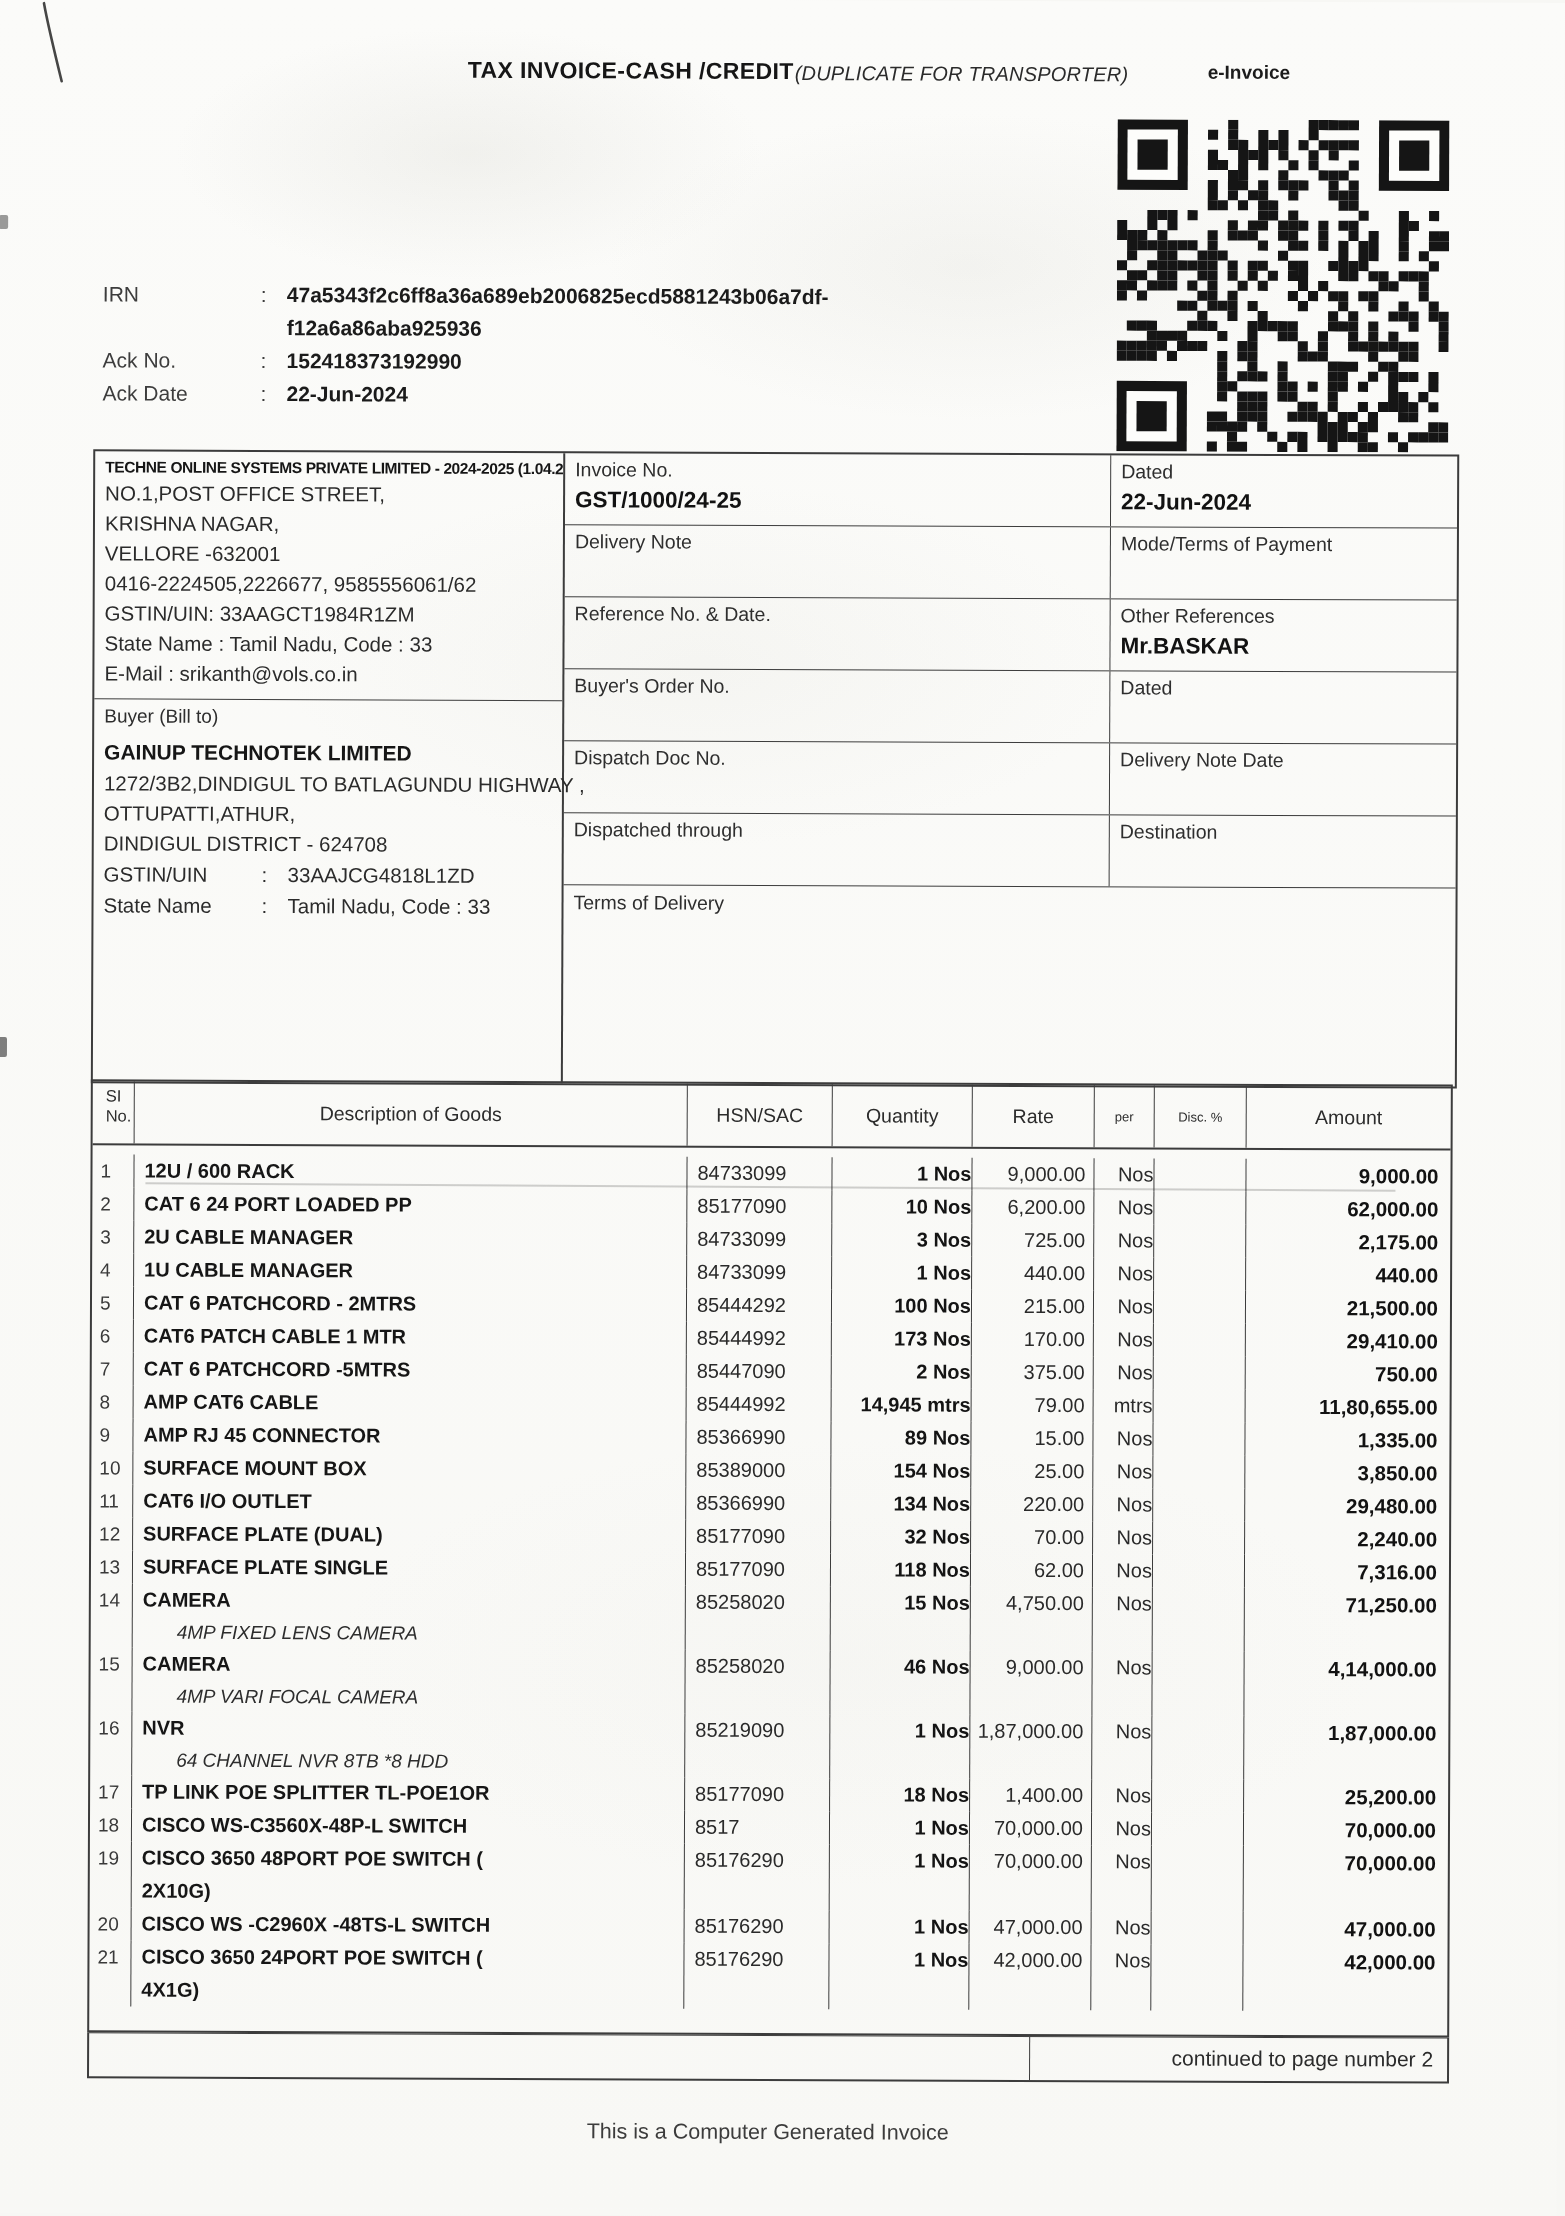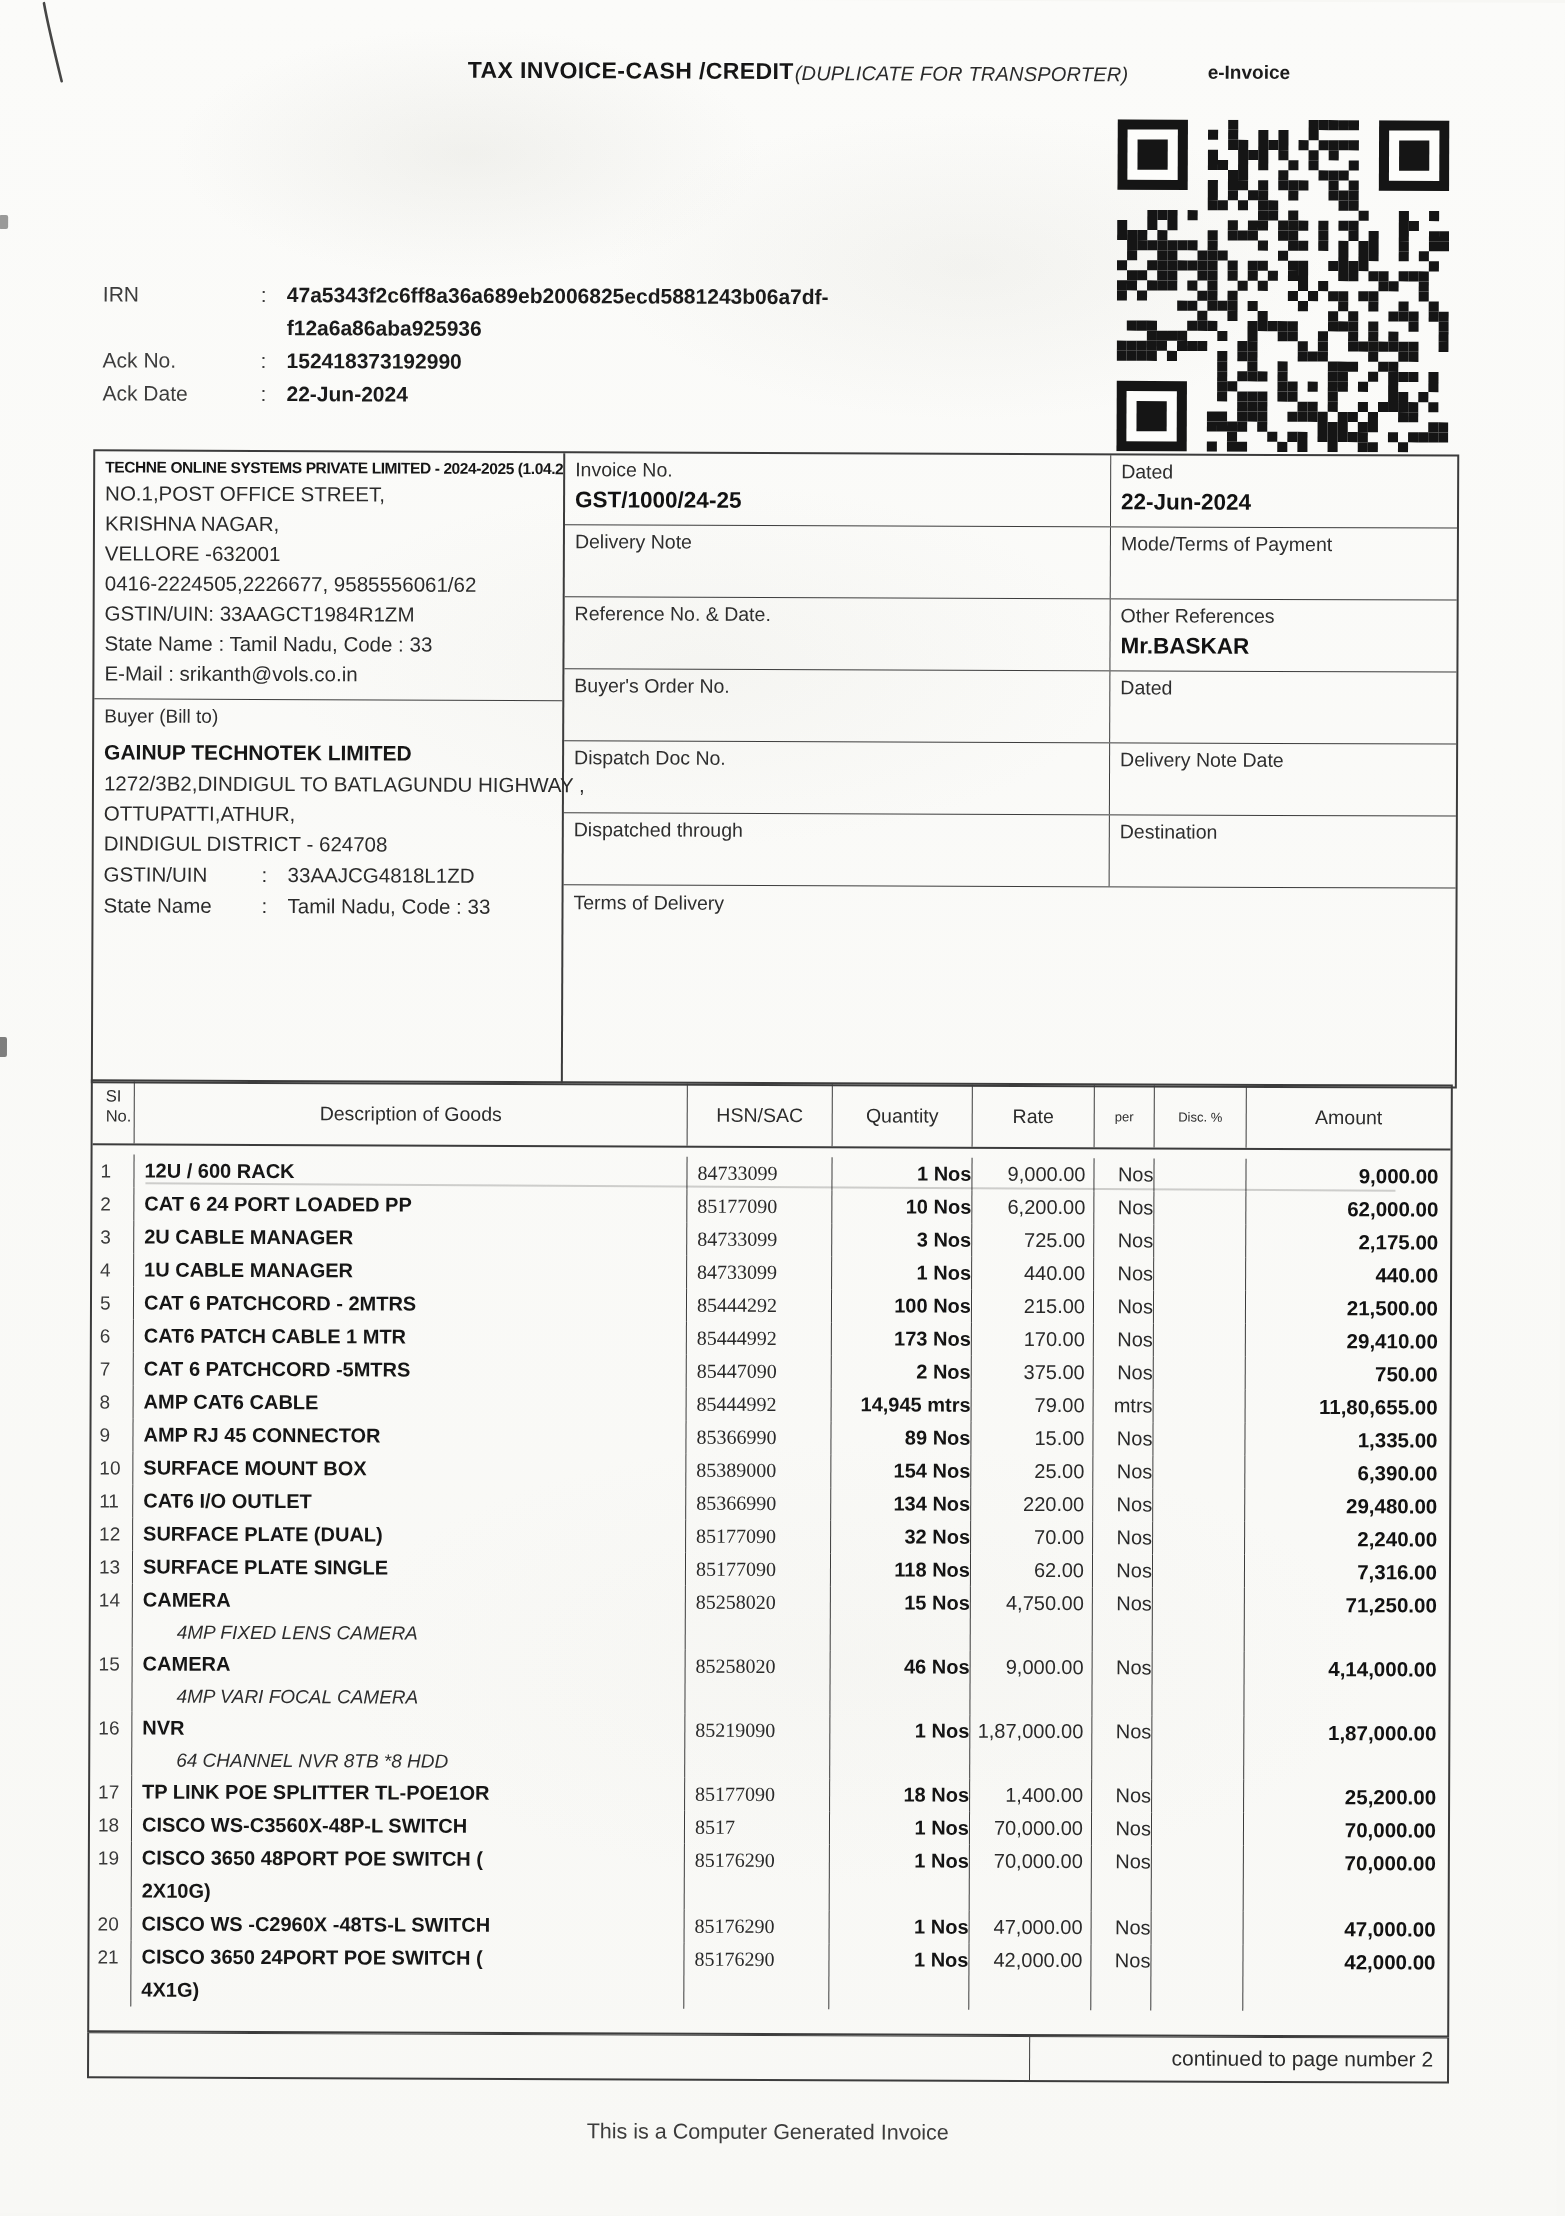--- a/index.html
+++ b/index.html
@@ -63,21 +63,21 @@
   .hcell.last{border-right:none;}
   .hcell.sl{flex-direction:column;align-items:flex-start;justify-content:flex-start;padding:4px 0 0 13px;font-size:16.5px;line-height:20px;}
   .hcell.small{font-size:13px;}
   .ibody{padding-top:9px;}
   .irow{min-height:33px;}
   .cell{border-right:1px solid #3c3c3c;box-sizing:border-box;overflow:hidden;}
   .cell.amt{border-right:none;}
   .cell.no{font-size:19px;color:#3a3a3a;padding-left:8px;line-height:33px;}
   .dmain{font-size:20px;font-weight:700;color:#161616;line-height:33px;padding-left:10px;white-space:pre-line;}
   .dsub{font-size:19px;font-style:italic;color:#2d2d2d;line-height:31px;padding-left:44px;white-space:nowrap;}
-  .cell.hsn{font-size:20px;color:#2a2a2a;padding-left:10px;line-height:33px;font-family:Liberation Serif, serif;}
+  .cell.hsn{font-size:20px;color:#2a2a2a;padding-left:10px;line-height:33px;}
   .cell.qty{font-size:20px;font-weight:700;color:#141414;text-align:right;line-height:33px;}
   .cell.rate{font-size:20px;color:#2a2a2a;text-align:right;padding-right:8px;line-height:33px;}
   .cell.per{font-size:20px;color:#2a2a2a;padding-left:9px;line-height:33px;text-align:right;}
   .cell.disc{}
   .cell.amt{font-size:20.5px;font-weight:700;color:#121212;text-align:right;padding-right:12px;line-height:33px;}
   
   .continued{left:95px;top:2035px;width:1362px;height:46px;border:2px solid #3c3c3c;border-top-width:1px;box-sizing:border-box;display:flex;}
   .cont-spacer{width:940px;border-right:1px solid #3c3c3c;}
   .cont-text{flex:1;text-align:right;font-size:21px;color:#2b2b2b;line-height:42px;padding-right:14px;white-space:nowrap;}
   .footer-note{left:95px;top:2120px;width:1362px;text-align:center;font-size:21.5px;color:#3c3c3c;}
@@ -751,21 +751,21 @@
         <div class="igrid irow">
           <div class="cell no">10</div>
           <div class="cell desc">
             <div class="dmain">SURFACE MOUNT  BOX</div>
           </div>
           <div class="cell hsn">85389000</div>
           <div class="cell qty">154 Nos</div>
           <div class="cell rate">25.00</div>
           <div class="cell per">Nos</div>
           <div class="cell disc"></div>
-          <div class="cell amt">6,390.00</div>
+          <div class="cell amt">3,850.00</div>
         </div>
         <div class="igrid irow">
           <div class="cell no">11</div>
           <div class="cell desc">
             <div class="dmain">CAT6 I/O  OUTLET</div>
           </div>
           <div class="cell hsn">85366990</div>
           <div class="cell qty">134 Nos</div>
           <div class="cell rate">220.00</div>
           <div class="cell per">Nos</div>

